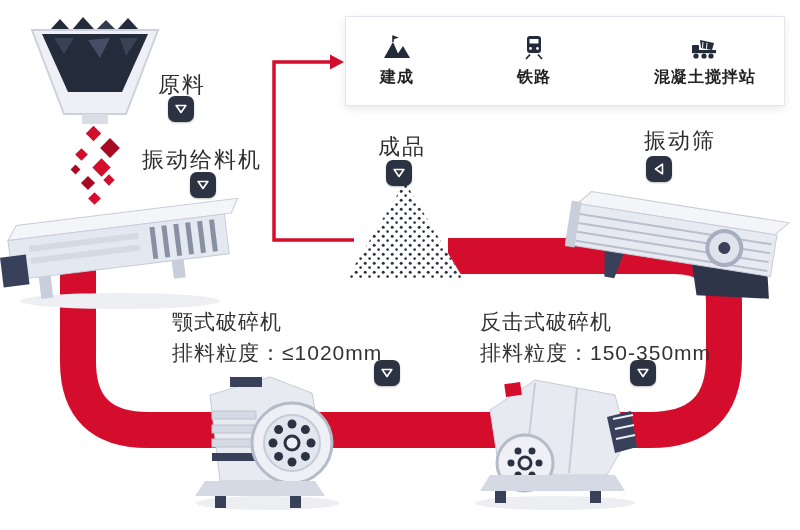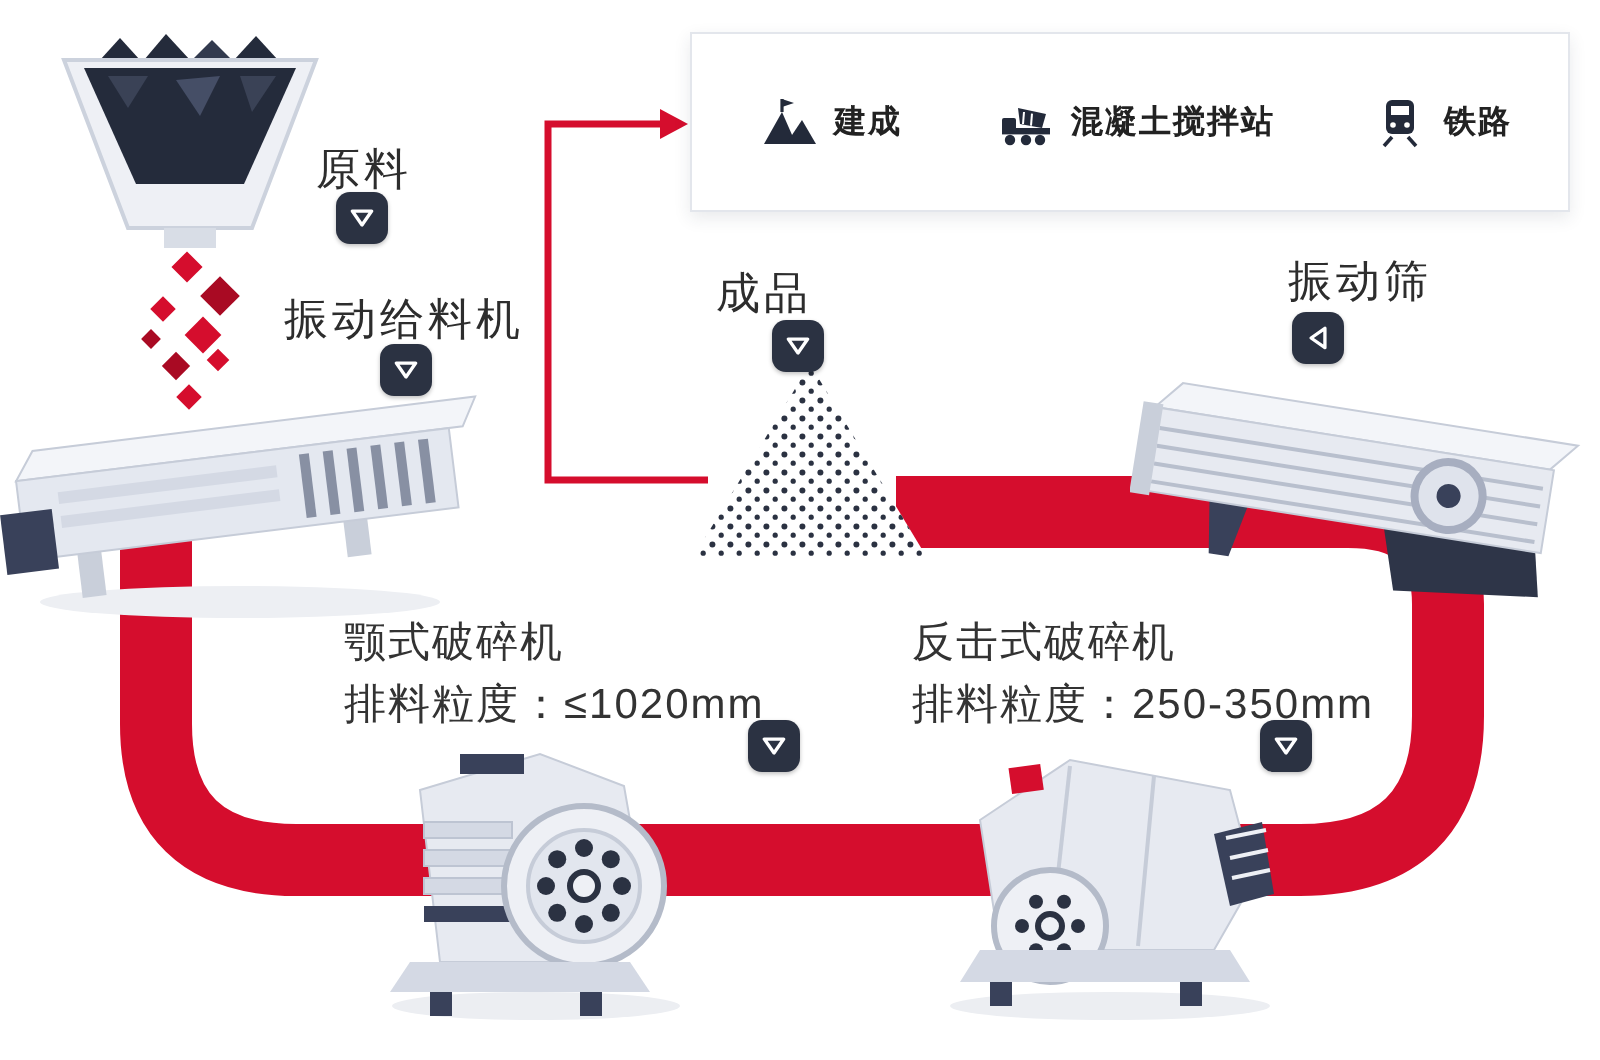--- a/index.html
+++ b/index.html
@@ -13,21 +13,21 @@
   .badge{
     position:absolute;z-index:4;width:26px;height:26px;background:#2b3242;border-radius:7px;
     display:flex;align-items:center;justify-content:center;box-shadow:0 1px 2px rgba(0,0,0,.25);
   }
   .crusher-text{position:absolute;z-index:4;font-size:21px;font-weight:500;color:#333;line-height:31px;letter-spacing:1px;white-space:nowrap;}
   .apps-box{
     position:absolute;z-index:5;left:345px;top:16px;width:440px;height:90px;background:#fff;
     border:1px solid #e3e6ec;box-shadow:0 3px 8px rgba(40,50,70,.10);
     display:flex;align-items:center;justify-content:space-between;padding:0 28px 0 34px;box-sizing:border-box;
   }
-  .app-item{display:flex;align-items:center;gap:7px;}
+  .app-item{display:flex;flex-direction:column;align-items:center;gap:7px;}
   .app-item .ico{height:26px;display:flex;align-items:flex-end;}
   .app-item .app-label{font-size:16px;font-weight:600;color:#222;letter-spacing:1px;white-space:nowrap;}
   .chunk{position:absolute;z-index:3;background:#d50d2d;transform:rotate(45deg);}
   .chunk.dk{background:#a90a23;}
 </style>
 </head>
 <body>
 
 <div class="stage">
 
@@ -163,21 +163,21 @@
       </svg>
   </div>
 
   <div class="lbl" style="left:142px;top:145px;">振动给料机</div>
   <div class="badge" style="left:190px;top:172px;">
     <svg width="18" height="18" viewBox="0 0 26 26">
         <polygon points="6,8 20,8 13,18" fill="none" stroke="#fff" stroke-width="2.4" stroke-linejoin="round"></polygon>
       </svg>
   </div>
 
-  <div class="lbl" style="left:358px;top:132px;">成品</div>
+  <div class="lbl" style="left:378px;top:132px;">成品</div>
   <div class="badge" style="left:386px;top:160px;">
     <svg width="18" height="18" viewBox="0 0 26 26">
         <polygon points="6,8 20,8 13,18" fill="none" stroke="#fff" stroke-width="2.4" stroke-linejoin="round"></polygon>
       </svg>
   </div>
 
   <div class="lbl" style="left:644px;top:126px;">振动筛</div>
   <div class="badge" style="left:646px;top:156px;">
     <svg width="18" height="18" viewBox="0 0 26 26">
         <polygon points="18,6 18,20 8,13" fill="none" stroke="#fff" stroke-width="2.4" stroke-linejoin="round"></polygon>
@@ -187,65 +187,65 @@
   <div class="crusher-text" style="left:172px;top:306px;">
     <div>颚式破碎机</div>
     <div>排料粒度：≤1020mm</div>
   </div>
   <div class="badge" style="left:374px;top:360px;">
     <svg width="18" height="18" viewBox="0 0 26 26">
         <polygon points="6,8 20,8 13,18" fill="none" stroke="#fff" stroke-width="2.4" stroke-linejoin="round"></polygon>
       </svg>
   </div>
 
-  <div class="crusher-text" style="left:456px;top:306px;">
+  <div class="crusher-text" style="left:480px;top:306px;">
     <div>反击式破碎机</div>
-    <div>排料粒度：250-350mm</div>
+    <div>排料粒度：150-350mm</div>
   </div>
   <div class="badge" style="left:630px;top:360px;">
     <svg width="18" height="18" viewBox="0 0 26 26">
         <polygon points="6,8 20,8 13,18" fill="none" stroke="#fff" stroke-width="2.4" stroke-linejoin="round"></polygon>
       </svg>
   </div>
 
   <div class="apps-box">
     <div class="app-item">
       <span class="ico">
         <svg width="30" height="26" viewBox="0 0 30 26">
           <polygon points="2,24 11,8 18,24" fill="#232a3a"></polygon>
           <polygon points="13,24 21,12 28,24" fill="#232a3a"></polygon>
           <line x1="11" y1="8" x2="11" y2="1.5" stroke="#232a3a" stroke-width="1.6"></line>
           <polygon points="11,1.5 17,3.5 11,5.5" fill="#232a3a"></polygon>
         </svg>
       </span>
       <span class="app-label">建成</span>
+    </div>
+    <div class="app-item">
+      <span class="ico">
+        <svg width="30" height="26" viewBox="0 0 30 26">
+          <rect x="8" y="2" width="14" height="17" rx="3" fill="#232a3a"></rect>
+          <rect x="10.5" y="5" width="9" height="4.5" fill="#fff"></rect>
+          <circle cx="11.5" cy="14.5" r="1.4" fill="#fff"></circle>
+          <circle cx="18.5" cy="14.5" r="1.4" fill="#fff"></circle>
+          <line x1="7" y1="25" x2="11" y2="20.5" stroke="#232a3a" stroke-width="1.8"></line>
+          <line x1="23" y1="25" x2="19" y2="20.5" stroke="#232a3a" stroke-width="1.8"></line>
+        </svg>
+      </span>
+      <span class="app-label">铁路</span>
     </div>
     <div class="app-item">
       <span class="ico">
         <svg width="30" height="26" viewBox="0 0 30 26">
           <polygon points="10,6 24,9 22,16 11,14" fill="#232a3a"></polygon>
           <rect x="2" y="11" width="7" height="6" rx="1" fill="#232a3a"></rect>
           <rect x="2" y="16" width="24" height="3.2" fill="#232a3a"></rect>
           <circle cx="6" cy="22" r="2.6" fill="#232a3a"></circle>
           <circle cx="14" cy="22" r="2.6" fill="#232a3a"></circle>
           <circle cx="21" cy="22" r="2.6" fill="#232a3a"></circle>
           <line x1="13" y1="8" x2="12.5" y2="14" stroke="#fff" stroke-width="1"></line>
           <line x1="17" y1="8.8" x2="16.5" y2="14.8" stroke="#fff" stroke-width="1"></line>
         </svg>
       </span>
       <span class="app-label">混凝土搅拌站</span>
     </div>
-    <div class="app-item">
-      <span class="ico">
-        <svg width="30" height="26" viewBox="0 0 30 26">
-          <rect x="8" y="2" width="14" height="17" rx="3" fill="#232a3a"></rect>
-          <rect x="10.5" y="5" width="9" height="4.5" fill="#fff"></rect>
-          <circle cx="11.5" cy="14.5" r="1.4" fill="#fff"></circle>
-          <circle cx="18.5" cy="14.5" r="1.4" fill="#fff"></circle>
-          <line x1="7" y1="25" x2="11" y2="20.5" stroke="#232a3a" stroke-width="1.8"></line>
-          <line x1="23" y1="25" x2="19" y2="20.5" stroke="#232a3a" stroke-width="1.8"></line>
-        </svg>
-      </span>
-      <span class="app-label">铁路</span>
-    </div>
   </div>
 
 </div>
 
 </body></html>

